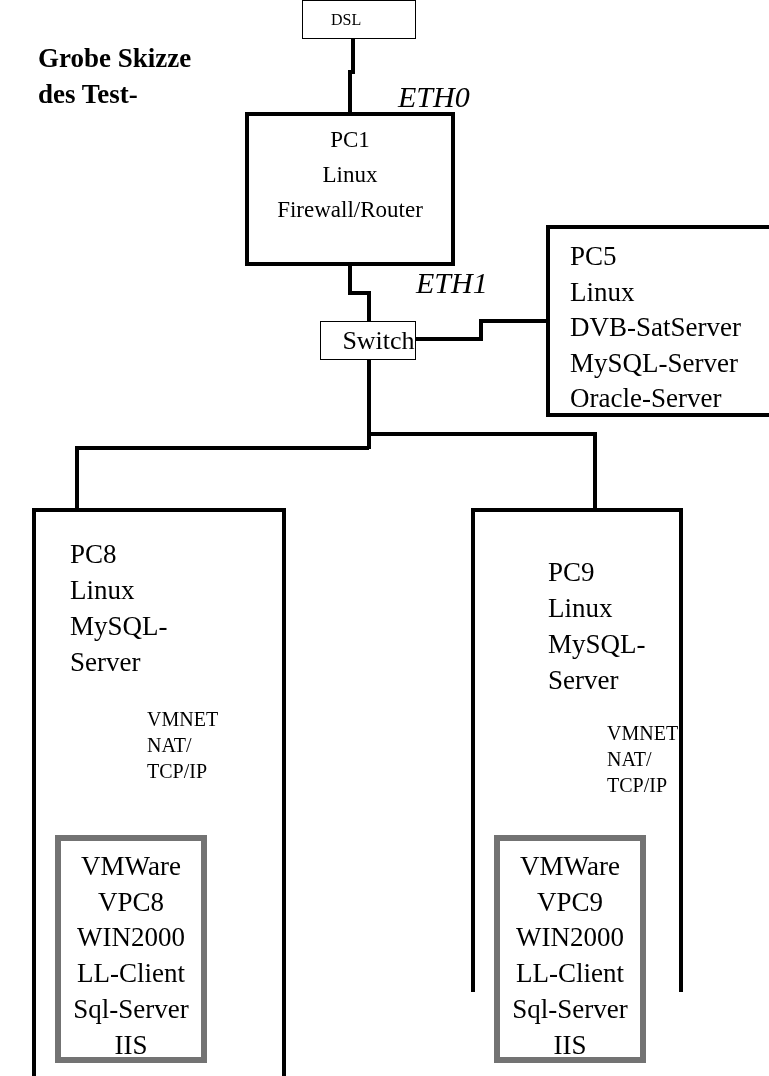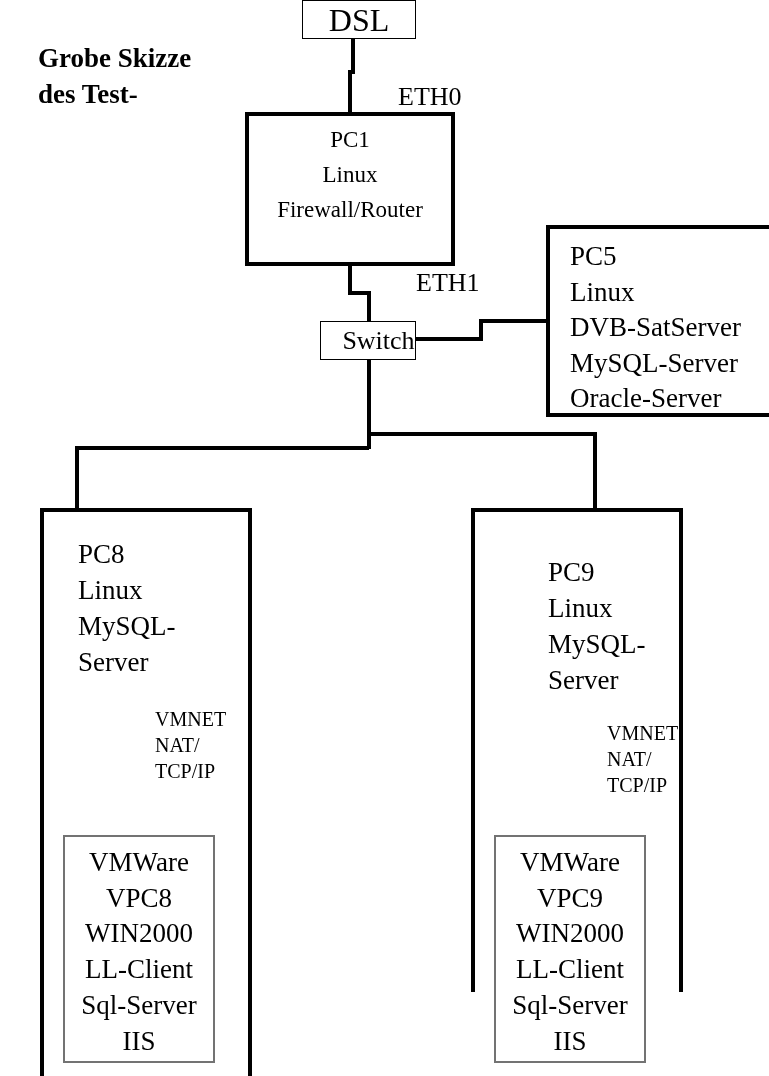--- a/index.html
+++ b/index.html
@@ -30,39 +30,39 @@
       position: absolute;
       left: 38px; top: 40px;
       font-family: "Liberation Serif", "DejaVu Serif", serif;
       font-weight: bold;
       font-size: 27px;
       line-height: 36px;
     }
 
     #dsl {
       left: 302px; top: 0px; width: 114px; height: 39px;
-      font-size: 32px; text-align: center; line-height: 38px;
+      font-size: 16px; line-height: 38px; padding-left: 28px;
     }
     #pc1 {
       left: 245px; top: 112px; width: 210px; height: 154px;
       font-size: 23px; text-align: center; line-height: 35px;
       padding-top: 6px;
     }
     #switch {
       left: 320px; top: 321px; width: 96px; height: 39px;
       font-size: 26px; text-align: center; line-height: 37px; padding-left: 21px;
     }
     #pc5 {
       left: 546px; top: 225px; width: 246px; height: 192px;
       font-size: 27px; line-height: 35.5px;
       padding-left: 20px; padding-top: 10px;
       overflow: visible;
     }
     #pc8 {
-      left: 40px; top: 508px; width: 212px; height: 568px;
+      left: 32px; top: 508px; width: 254px; height: 568px;
       border-bottom: none;
     }
     #pc9 {
       left: 471px; top: 508px; width: 212px; height: 484px;
       border-bottom: none;
     }
     .host-text {
       position: absolute;
       font-size: 27px; line-height: 36px;
     }
@@ -72,32 +72,32 @@
     .net-label {
       position: absolute;
       font-size: 20px; line-height: 26px;
     }
     #pc8 .net-label { left: 111px; top: 194px; }
     #pc9 .net-label { left: 132px; top: 208px; }
 
     .vm-box {
       position: absolute;
       box-sizing: border-box;
-      border: 2px solid #737373;
+      border: 6px solid #737373;
       background: #ffffff;
       text-align: center;
       font-size: 27px; line-height: 35.7px;
       padding-top: 8px;
     }
     #pc8 .vm-box { left: 19px; top: 323px; width: 152px; height: 228px; }
     #pc9 .vm-box { left: 19px; top: 323px; width: 152px; height: 228px; }
 
     .port-label {
       position: absolute;
-      font-size: 26px; line-height: 30px;
+      font-size: 30px; line-height: 30px; font-style: italic;
     }
     #eth0 { left: 398px; top: 82px; }
     #eth1 { left: 416px; top: 268px; }
   </style>
 </head>
 <body>
 
 <div id="canvas">
 
   <svg id="wires" xmlns="http://www.w3.org/2000/svg" viewBox="0 0 769 1076">

